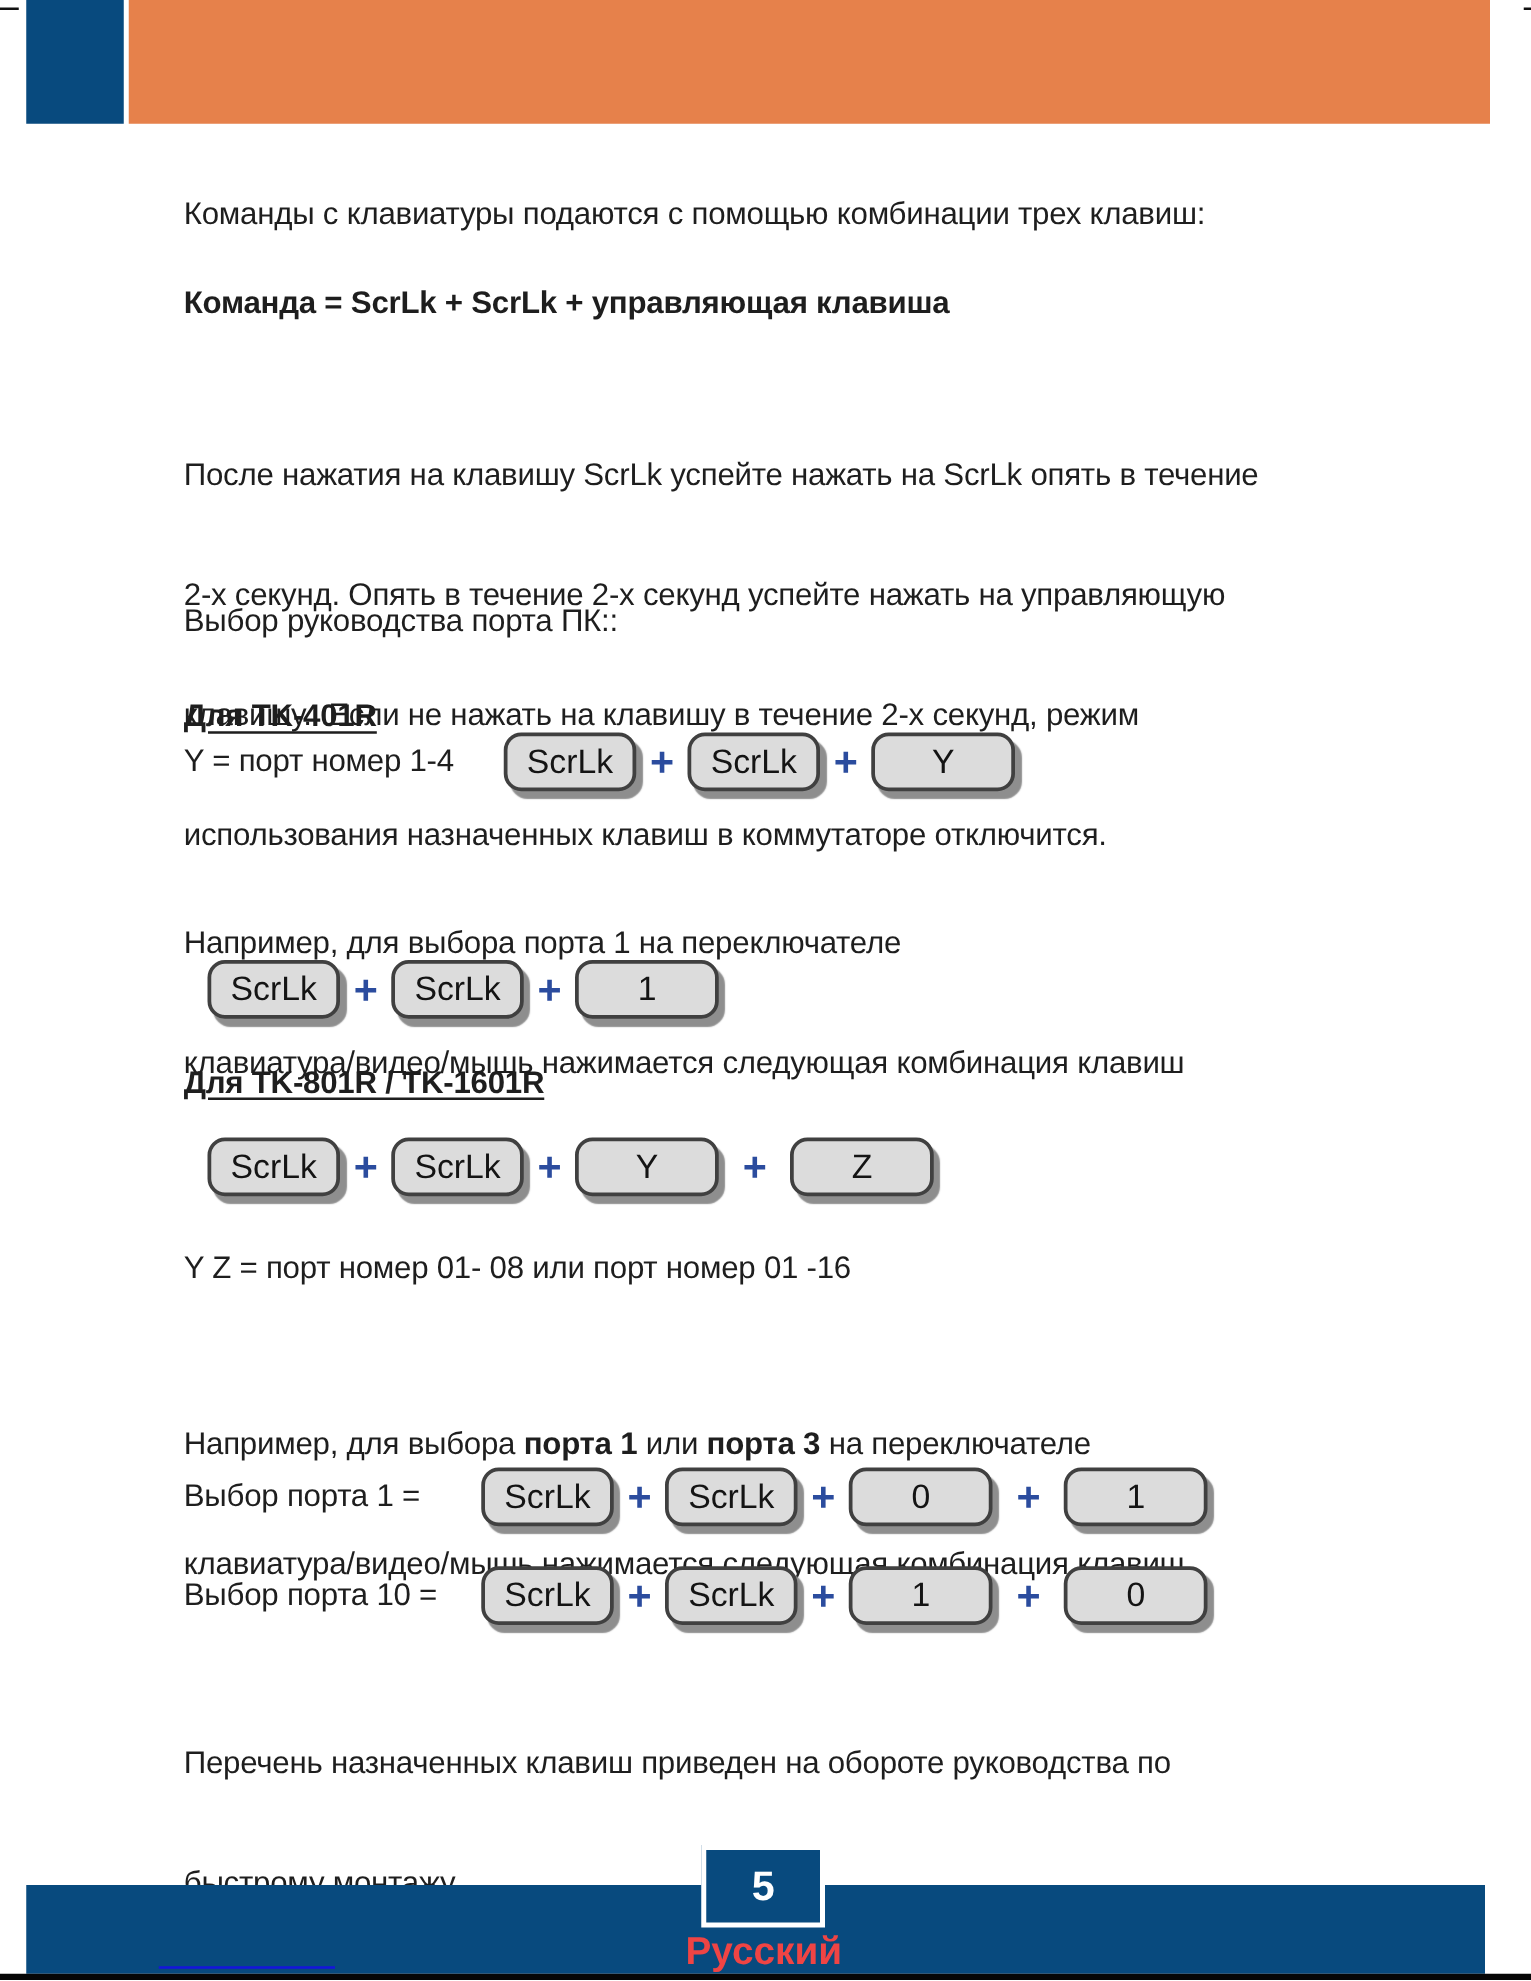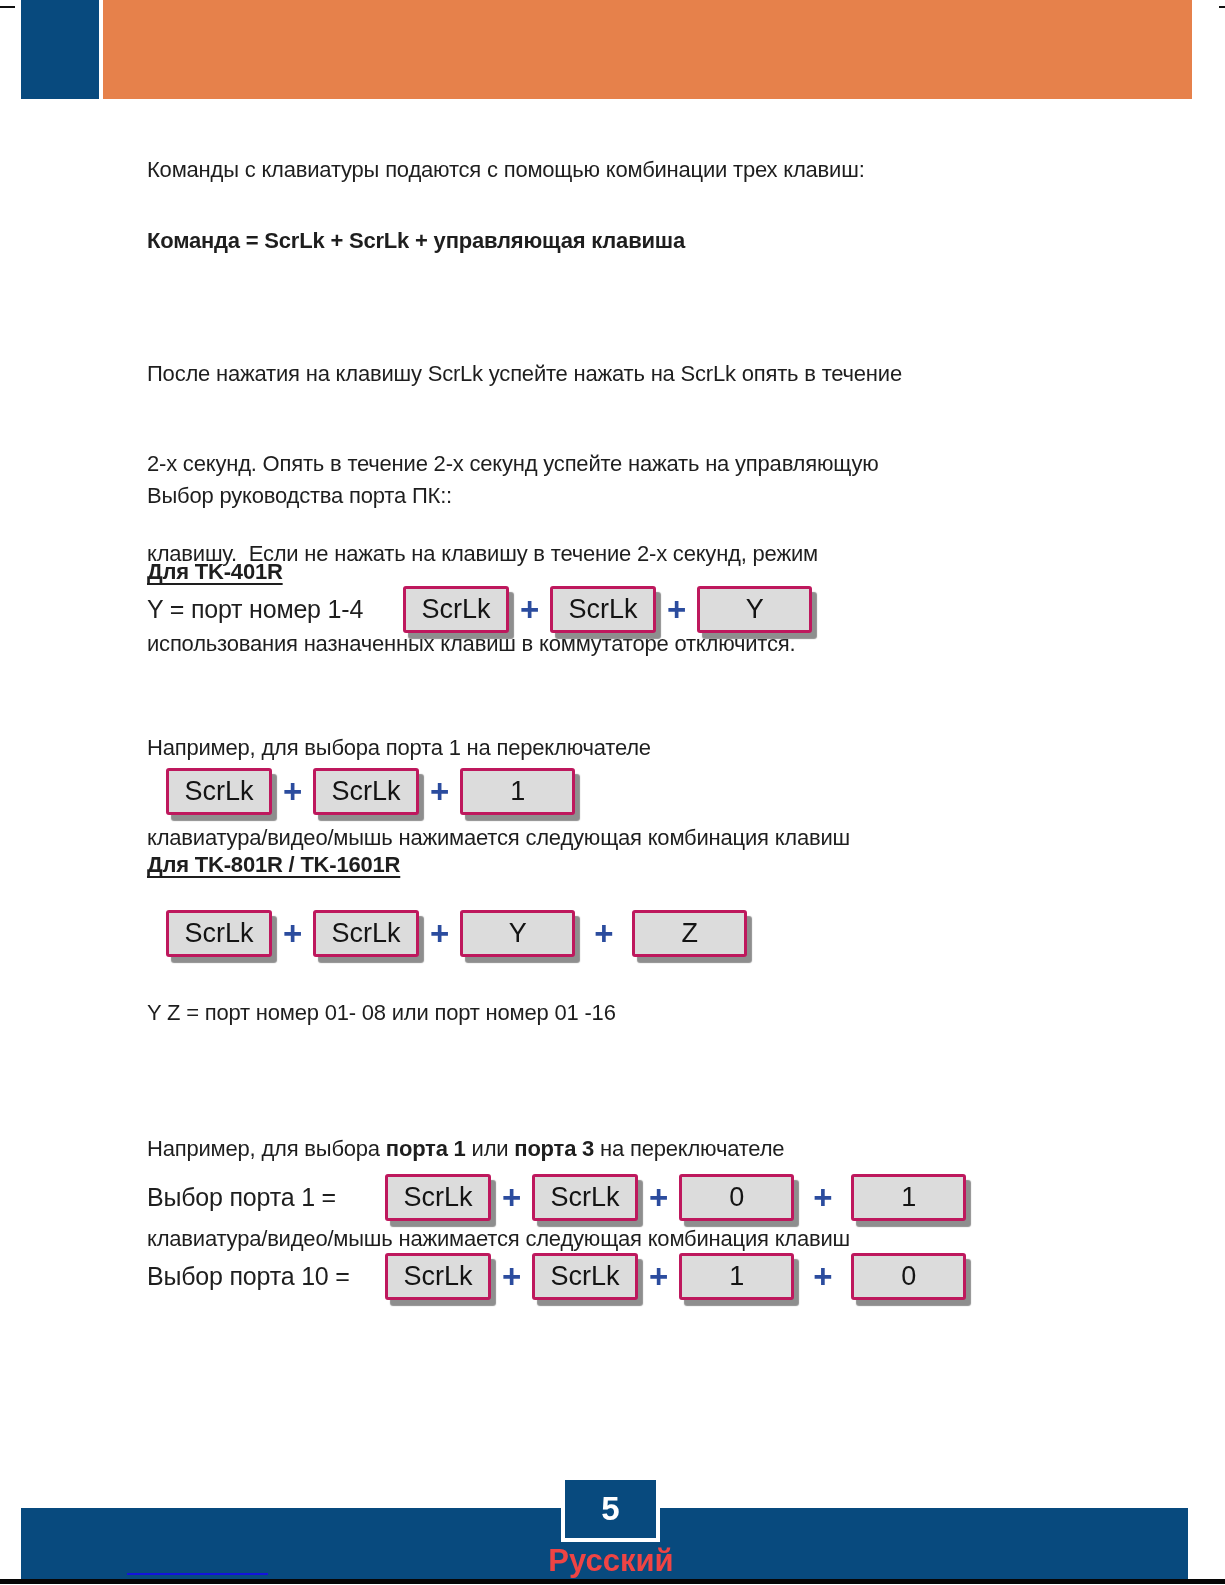--- a/index.html
+++ b/index.html
@@ -7,31 +7,31 @@
     position:relative;width:1225px;height:1585px;background:#ffffff;
     font-family:"Liberation Sans","DejaVu Sans",sans-serif;color:#1e1e1e;overflow:hidden;
   }
   
   .crop-mark{position:absolute;background:#111;}
   .cm-tl{left:0;top:6px;width:15px;height:2px;}
   .cm-tr{left:1219px;top:6px;width:6px;height:2px;}
   .hdr-blue{position:absolute;left:21px;top:0;width:78px;height:99px;background:#084a7e;}
   .hdr-orange{position:absolute;left:103px;top:0;width:1089px;height:99px;background:#e6814b;}
   
-  .blk{position:absolute;left:147px;font-size:22px;letter-spacing:-0.2px;white-space:pre;}
+  .blk{position:absolute;left:147px;font-size:25px;letter-spacing:-0.2px;white-space:pre;}
   .ln{line-height:38px;white-space:pre;}
   .b,.bold{font-weight:bold;}
   .hd{font-weight:bold;text-decoration:underline;text-decoration-thickness:2px;text-underline-offset:4px;}
   
   .keyrow{position:absolute;display:flex;align-items:center;white-space:pre;font-size:25px;letter-spacing:-0.2px;}
   .row-label{flex:0 0 auto;}
   .key{
     box-sizing:border-box;display:inline-flex;align-items:center;justify-content:center;
-    min-width:106px;height:47px;padding:0 12px;background:#dcdcdc;border:3px solid #be185d;
-    border-radius:3px;box-shadow:5px 6px 1px #8e8e8e;font-size:27px;color:#141414;letter-spacing:0;
+    min-width:106px;height:47px;padding:0 12px;background:#dcdcdc;border:3px solid #404040;
+    border-radius:14px;box-shadow:5px 6px 1px #8e8e8e;font-size:27px;color:#141414;letter-spacing:0;
   }
   .key-char{min-width:115px;}
   .plus{color:#2b4c9e;font-weight:bold;font-size:33px;margin:0 11px;line-height:1;}
   .plus.wide{margin:0 19px;}
   
   .footer-bar{position:absolute;left:21px;top:1508px;width:1167px;height:71px;background:#084a7e;}
   .page-badge{
     position:absolute;left:561px;top:1476px;width:99px;height:66px;box-sizing:border-box;
     background:#084a7e;border:4px solid #ffffff;display:flex;align-items:center;justify-content:center;
     color:#fff;font-weight:bold;font-size:33px;z-index:2;
@@ -124,20 +124,24 @@
     <div class="row-label" style="width:238px">Выбор порта 10 = </div>
     <span class="key">ScrLk</span>
     <span class="plus">+</span>
     <span class="key">ScrLk</span>
     <span class="plus">+</span>
     <span class="key key-char">1</span>
     <span class="plus wide">+</span>
     <span class="key key-char">0</span>
   </div>
 
+  <div class="blk" style="top:1333px">
+    <div class="ln">Перечень назначенных клавиш приведен на обороте руководства по</div>
+    <div class="ln">быстрому монтажу.</div>
+  </div>
 
   <div class="footer-bar"></div>
   <div class="page-badge">
     <span>5</span>
   </div>
   <div class="footer-lang">Русский</div>
   <div class="footer-link-line"></div>
   <div class="bottom-line"></div>
 
 </div>

